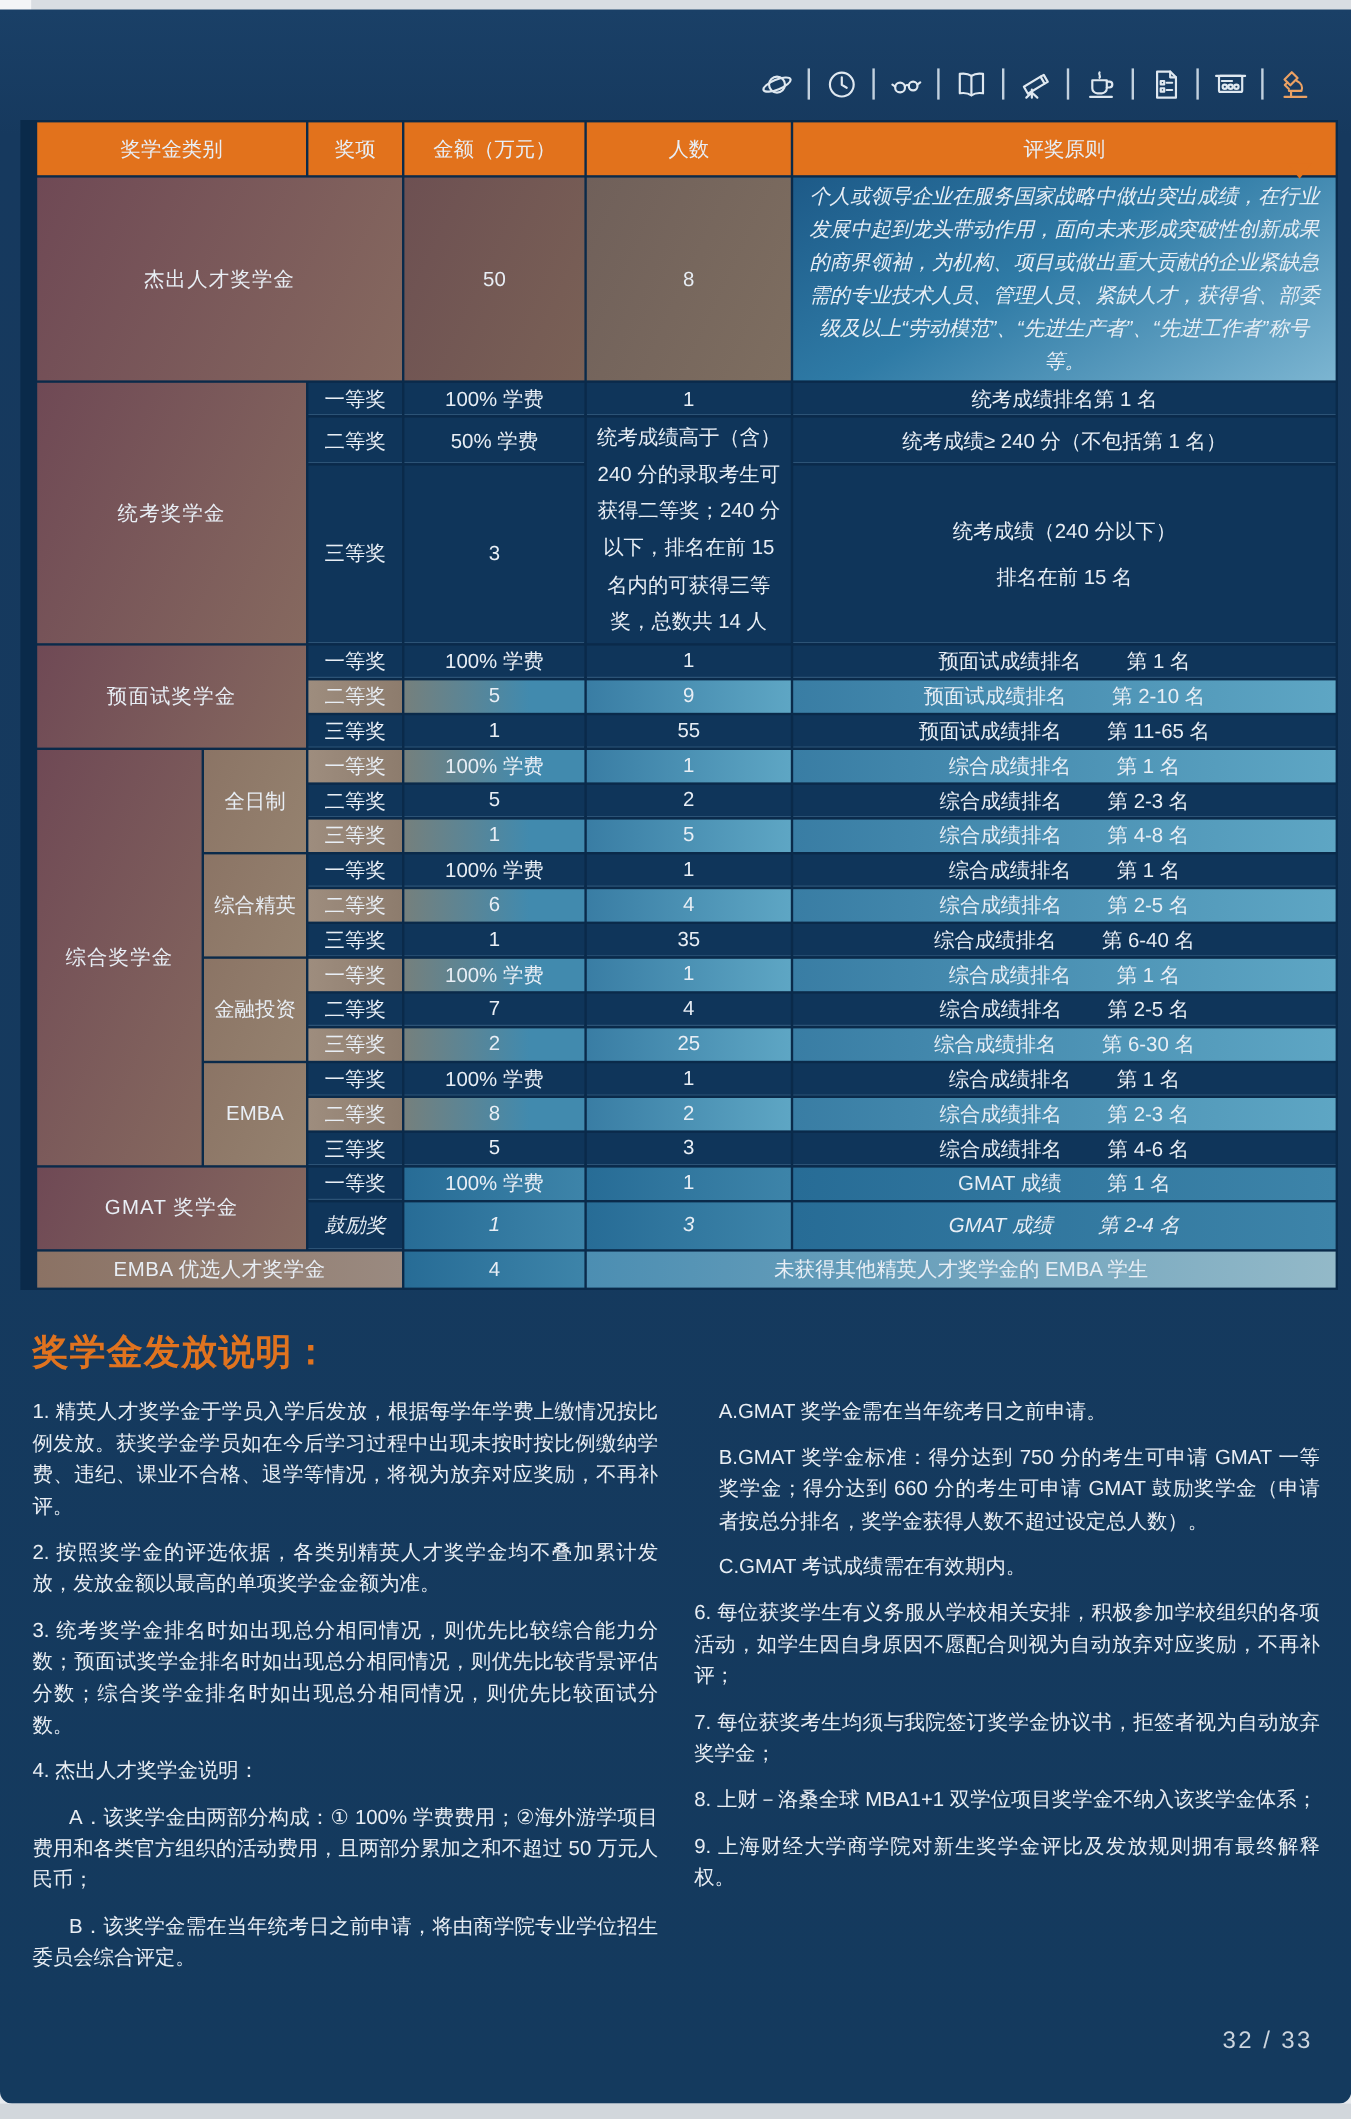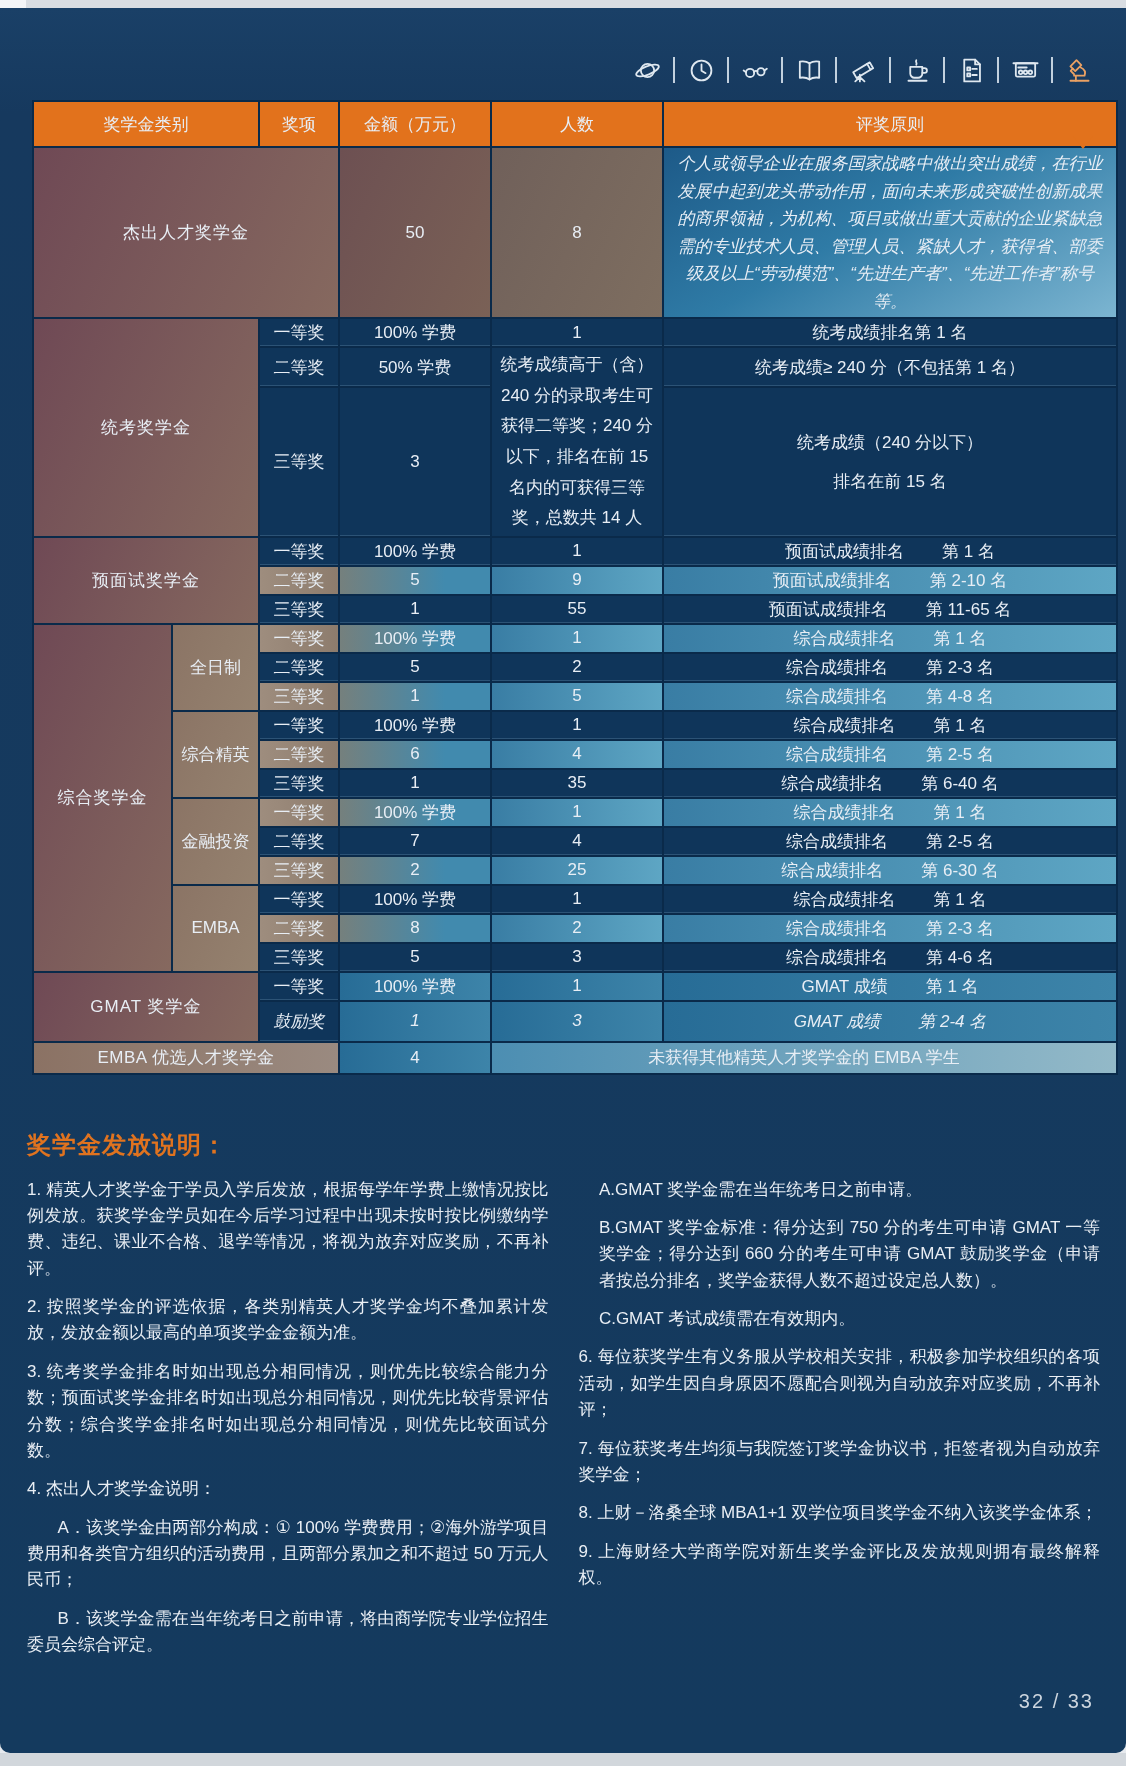--- a/index.html
+++ b/index.html
@@ -30,23 +30,24 @@
     border-left:10px solid transparent;border-right:10px solid transparent;
     border-top:13px solid #e2721c;
   }
   
   .doc-title{
     color:#f2f5f9;font-size:22px;font-weight:bold;letter-spacing:1px;
     padding:12px 0 0 27px;
   }
   
   table.sch{
-    table-layout:fixed;width:1072px;margin:12px 0 0 32px;
+    table-layout:fixed;width:1072px;margin:12px 0 0 17px;
     border-collapse:separate;border-spacing:2px;
     background:#0a2a4a;
+    padding-left:12px;
   }
   table.sch td,table.sch th{
     overflow:hidden;text-align:center;vertical-align:middle;
     color:#e8eef5;font-size:17px;padding:2px 6px;font-weight:normal;
   }
   th.hdr{background:#e2721c;color:#17365a;font-weight:bold;font-size:19px;height:40px;}
   td.cat{background:linear-gradient(115deg,#6f4955 0%,#86695f 100%);font-size:19px;letter-spacing:1px;}
   td.cat-amt{background:linear-gradient(115deg,#6d5052,#7a6156);}
   td.cat-cnt{background:linear-gradient(115deg,#70605a,#7e6e60);}
   td.cat2{background:linear-gradient(115deg,#8b7465,#95826f);font-size:18px;}
@@ -61,21 +62,21 @@
     background:linear-gradient(150deg,#1d5a88 0%,#2f7ba6 45%,#7cb5d1 100%);
     text-align:left;font-size:15.5px;line-height:1.62;padding:8px 13px;text-align:justify;font-style:italic;
   }
   td.count-note{
     font-size:15.5px;text-align:left;line-height:1.8;padding:6px 11px;
     background:#0f355a;text-align:justify;
   }
   .p2wrap{display:flex;justify-content:center;gap:38px;align-items:center;}
   .plines div{line-height:2.3;}
   
-  .notes-title{color:#e0731f;font-size:24px;font-weight:bold;margin:54px 0 16px 27px;letter-spacing:1px;}
+  .notes-title{color:#e0731f;font-size:30px;font-weight:bold;margin:32px 0 16px 27px;letter-spacing:1px;}
   .notes{display:flex;gap:30px;padding:0 26px 0 27px;color:#e9eef4;}
   .notes-col{flex:1;}
   .note-item{font-size:17px;line-height:1.55;margin:0 0 12px 0;text-align:justify;}
   .note-item.indent-first{text-indent:1.8em;}
   .note-item.indent-block{padding-left:1.2em;}
   .page-indicator{
     position:absolute;right:32px;bottom:40px;color:#ccd5de;font-size:20px;letter-spacing:2px;margin-left:14px;
   }
 </style>
 </head>

